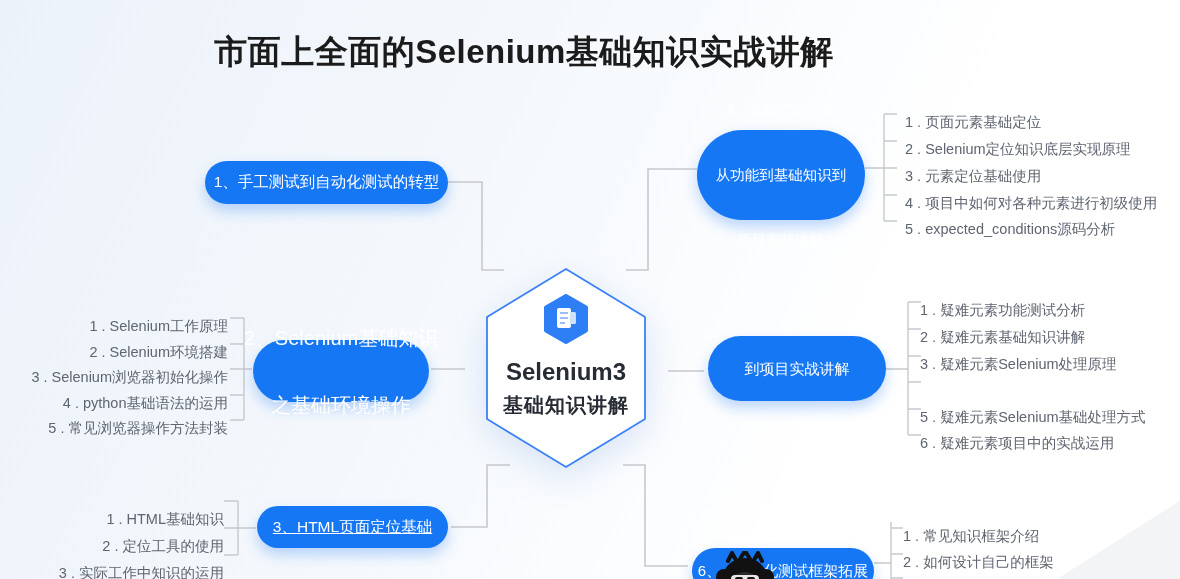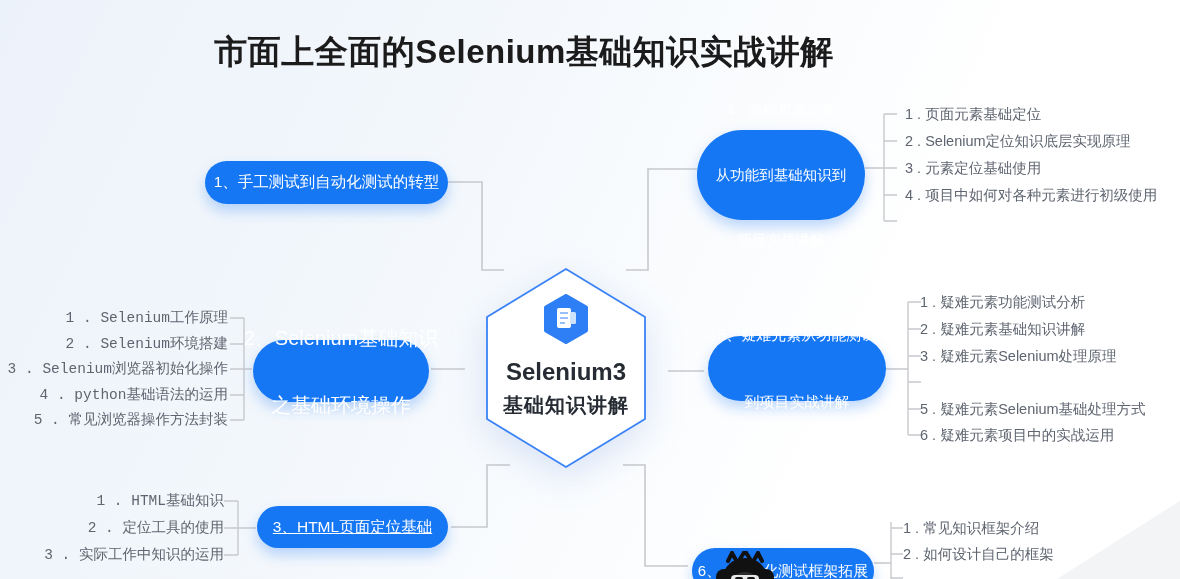--- a/index.html
+++ b/index.html
@@ -32,25 +32,25 @@
   .pill-3{left:257px;top:506px;width:191px;height:42px;font-size:15.5px;text-decoration:underline;}
   .pill-4{left:697px;top:130px;width:168px;height:90px;font-size:14.5px;line-height:22px;}
   .pill-5{left:708px;top:336px;width:178px;height:65px;font-size:15px;line-height:24px;}
   .pill-6{left:692px;top:548px;width:182px;height:46px;font-size:15px;}
   .pill6-row{display:flex;align-items:center;justify-content:center;}
   .pill6-gap{display:inline-block;width:42px;}
   .monkey{position:absolute;left:716px;top:551px;width:58px;height:46px;z-index:5;}
   
   .items{position:absolute;}
   .item{position:absolute;height:24px;line-height:24px;font-size:14.5px;
-        color:#5f6570;white-space:nowrap;}
-  .items-right .item{right:0;text-align:left;font-family:Liberation Mono, monospace;}
+        color:#5f6570;white-space:nowrap;margin-top:8px;}
+  .items-right .item{right:0;text-align:left;}
   .items-left .item{left:0;text-align:left;}
   .items-b2{left:8px;top:0;width:220px;height:440px;}
-  .items-b3{left:8px;top:0;width:216px;height:425px;}
+  .items-b3{left:8px;top:10px;width:216px;height:425px;}
   .items-b4{left:905px;top:0;width:272px;height:240px;}
   .items-b5{left:920px;top:0;width:258px;height:460px;}
   .items-b6{left:903px;top:0;width:272px;height:579px;}
 </style>
 </head>
 <body>
 
 <div class="stage">
 
   <div class="deco-triangle"></div>
@@ -104,21 +104,20 @@
     <span>3、HTML页面定位基础</span>
   </div>
 
   <div class="pill pill-4">
     <span>4、基础页面元素</span>
     <span>从功能到基础知识到</span>
     <span>项目实战讲解</span>
   </div>
 
   <div class="pill pill-5">
-    <span>5、疑难元素从功能测试</span>
     <span>到项目实战讲解</span>
   </div>
 
   <div class="pill pill-6">
     <div class="pill6-row">
       <span>6、</span>
       <span class="pill6-gap"></span>
       <span>化测试框架拓展</span>
     </div>
   </div>
@@ -146,20 +145,21 @@
     <div class="item" style="top:489px">1 . HTML基础知识</div>
     <div class="item" style="top:516px">2 . 定位工具的使用</div>
     <div class="item" style="top:543px">3 . 实际工作中知识的运用</div>
   </div>
 
   <div class="items items-left items-b4">
     <div class="item" style="top:102px">1 . 页面元素基础定位</div>
     <div class="item" style="top:129px">2 . Selenium定位知识底层实现原理</div>
     <div class="item" style="top:156px">3 . 元素定位基础使用</div>
     <div class="item" style="top:183px">4 . 项目中如何对各种元素进行初级使用</div>
+    <div class="item" style="top:209px">5 . expected_conditions源码分析</div>
   </div>
 
   <div class="items items-left items-b5">
     <div class="item" style="top:290px">1 . 疑难元素功能测试分析</div>
     <div class="item" style="top:317px">2 . 疑难元素基础知识讲解</div>
     <div class="item" style="top:344px">3 . 疑难元素Selenium处理原理</div>
     <div class="item" style="top:397px">5 . 疑难元素Selenium基础处理方式</div>
     <div class="item" style="top:423px">6 . 疑难元素项目中的实战运用</div>
   </div>
 

